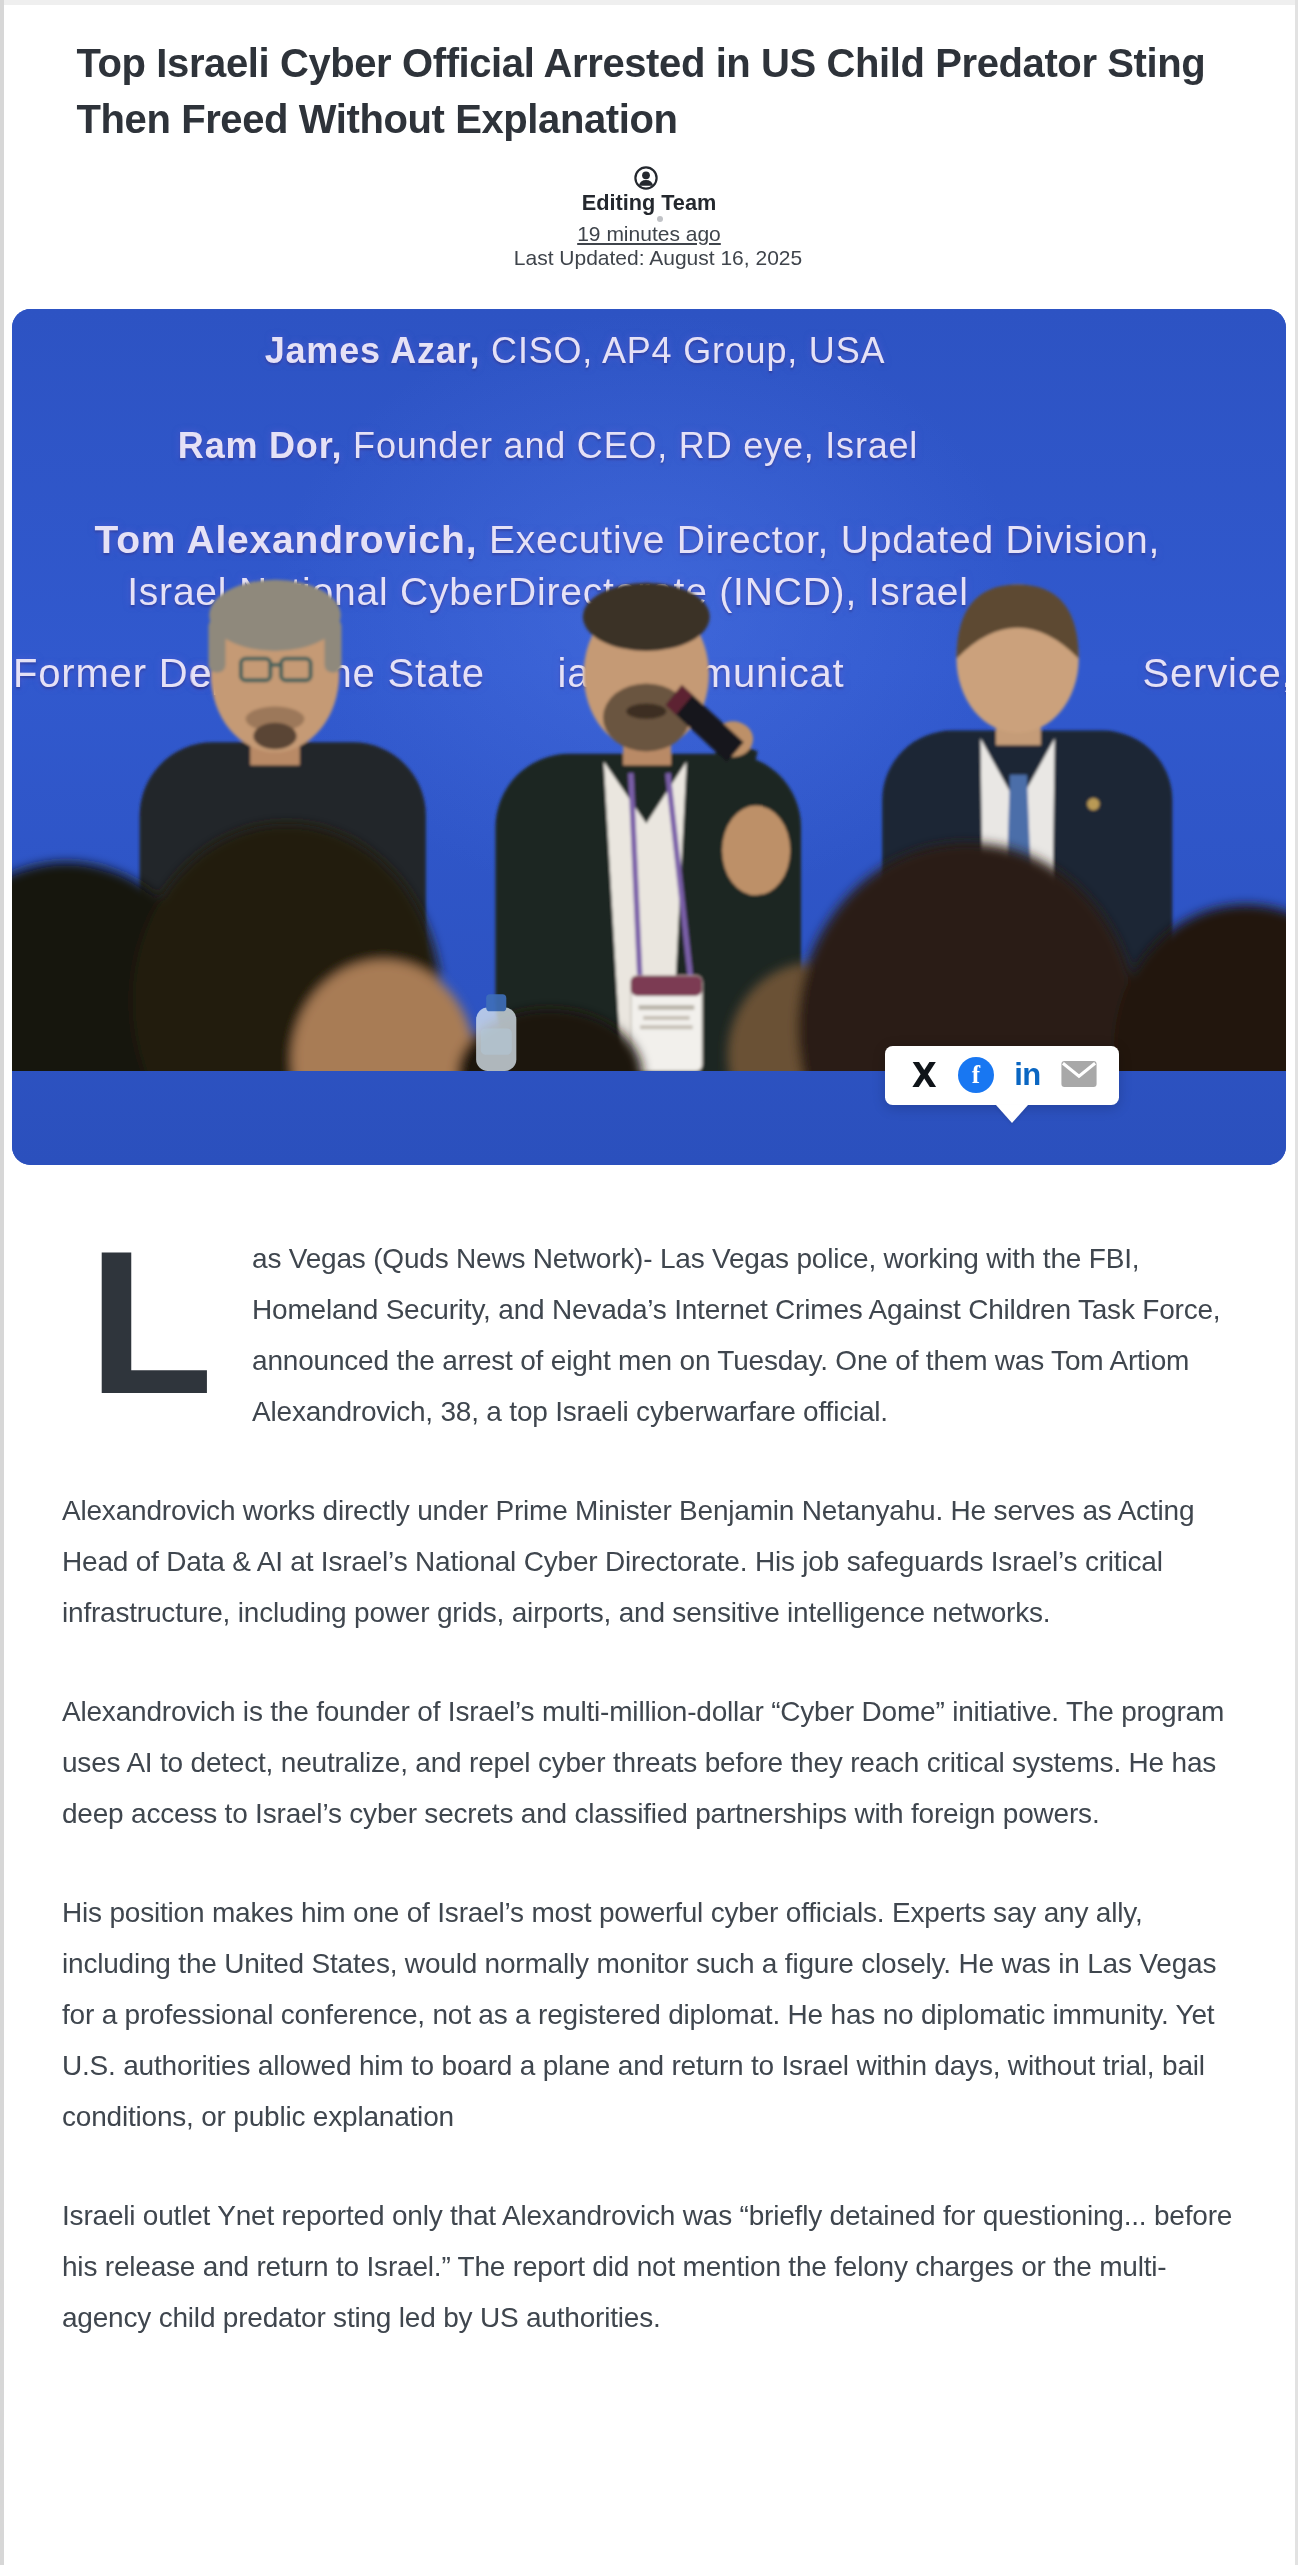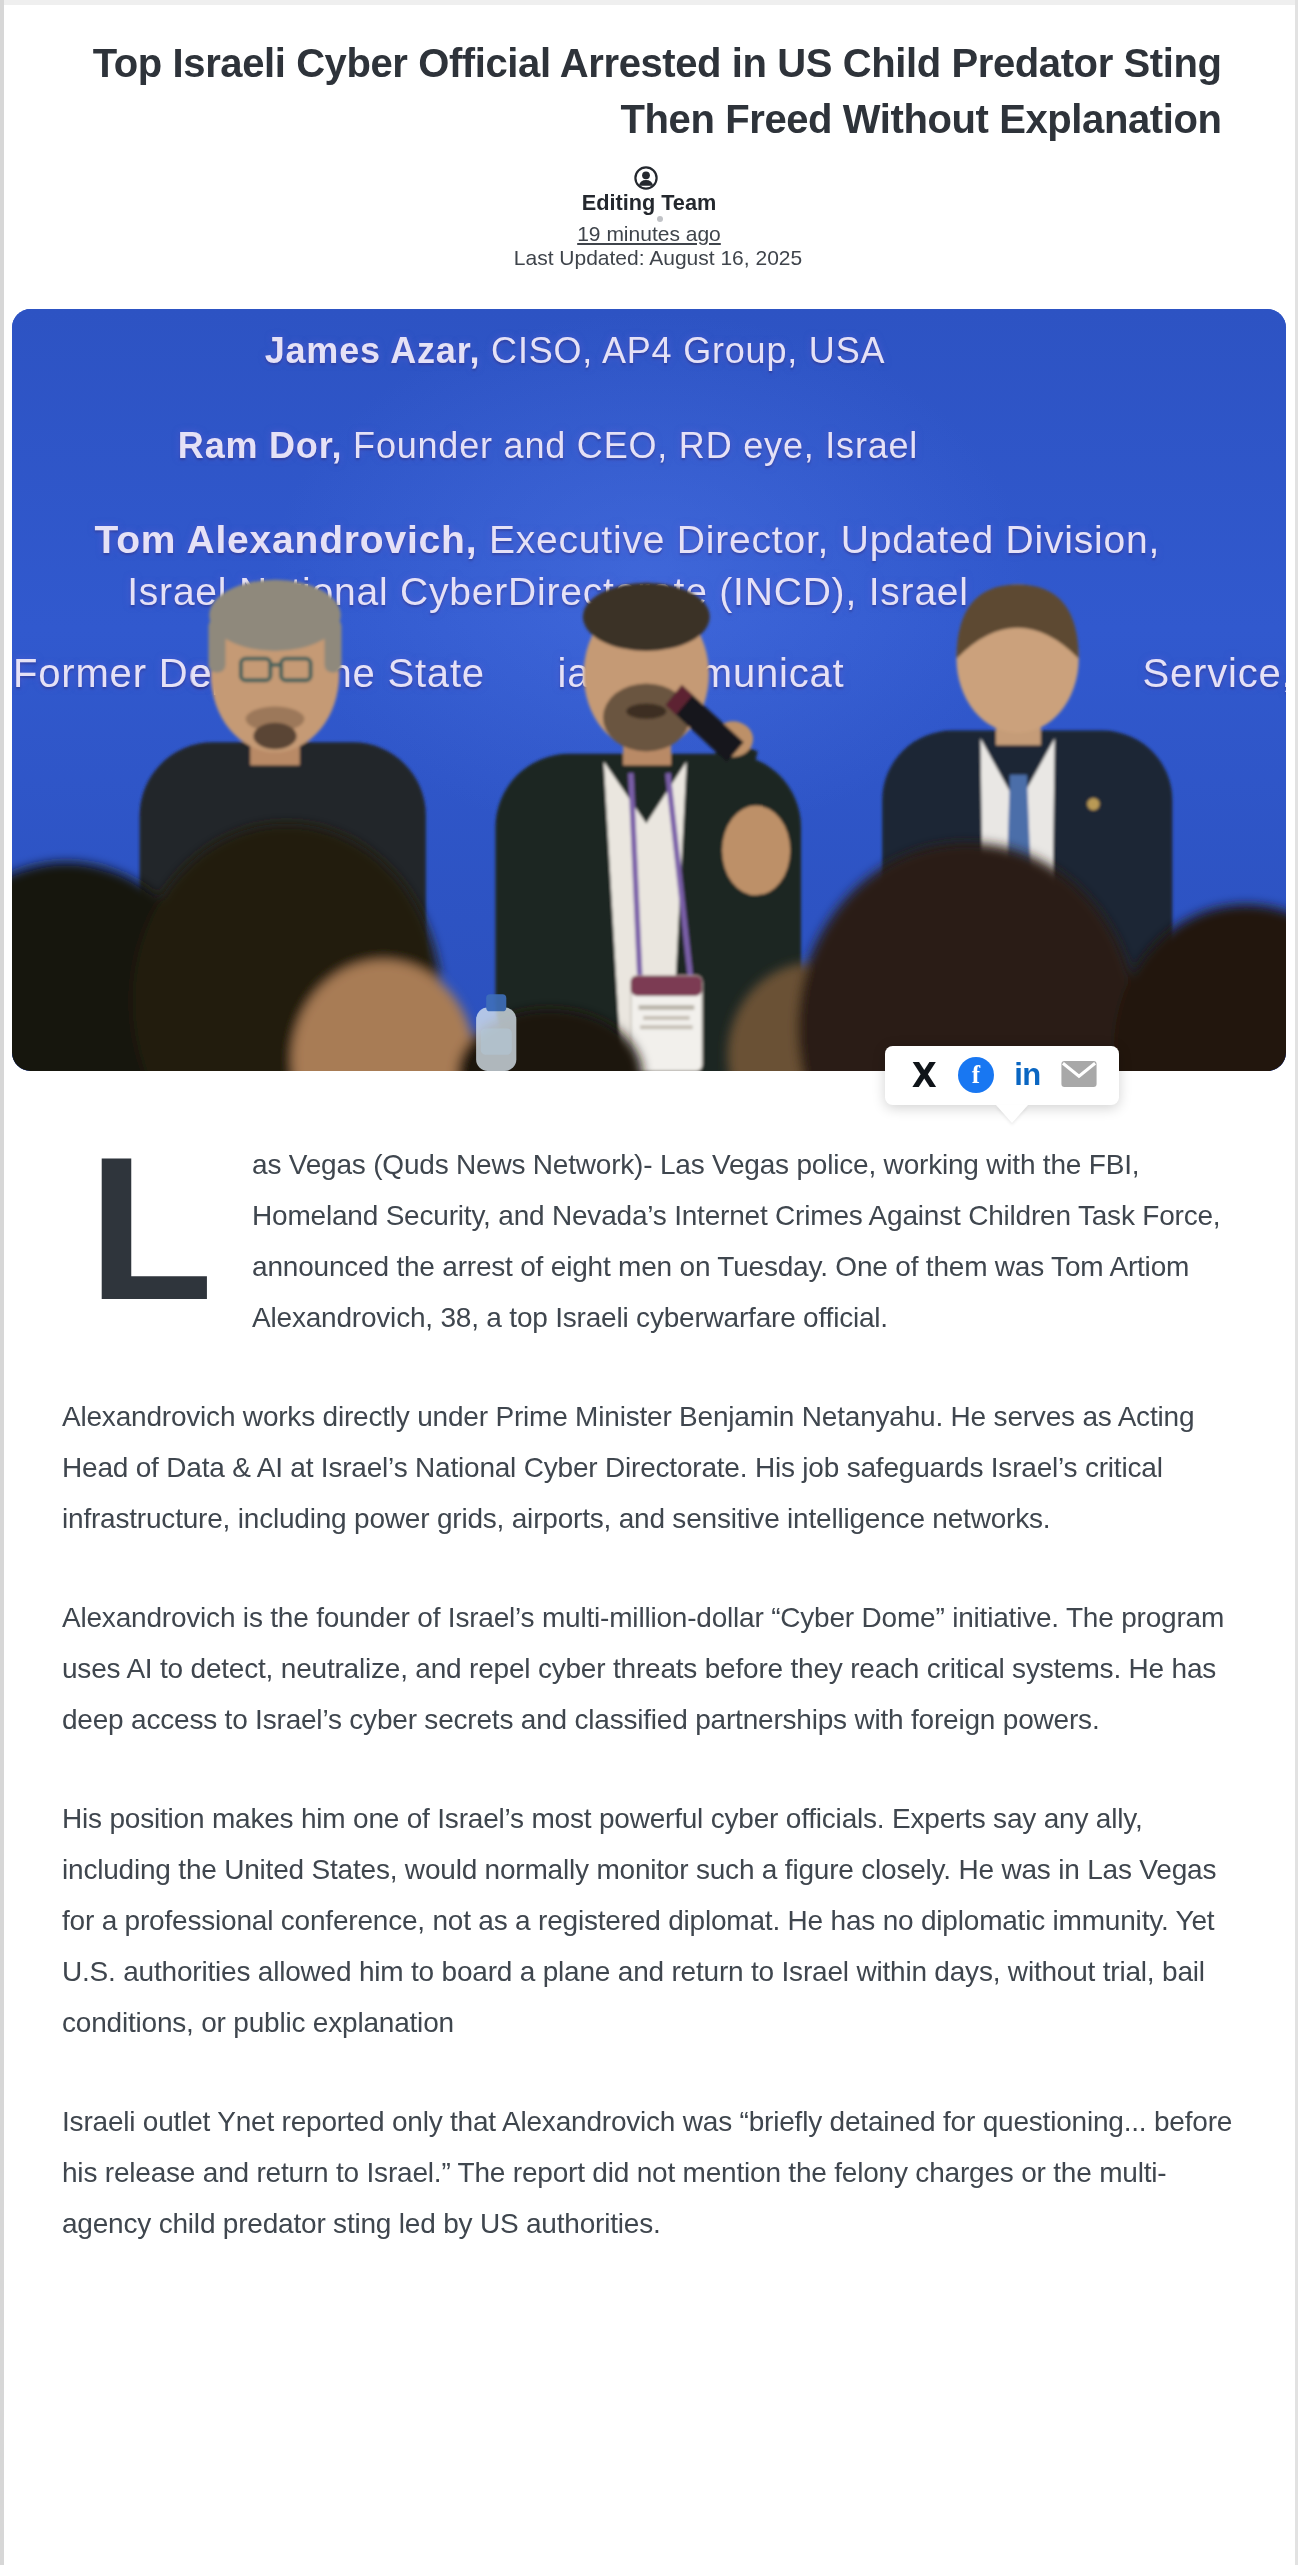--- a/index.html
+++ b/index.html
@@ -11,36 +11,36 @@
   }
   
   .edge-left{position:absolute;left:0;top:0;bottom:10.8px;width:3.9px;background:#d7d7d7;}
   .edge-right{position:absolute;right:0;top:0;bottom:10.8px;width:3.1px;background:#e2e2e2;}
   .edge-top{position:absolute;left:3.9px;right:3.1px;top:0;height:5.4px;background:#efefef;}
 
   
   .title{
     margin:0 auto;padding-top:35px;max-width:1145px;
     font-size:40px;line-height:56px;font-weight:700;color:#2e333a;
-    text-align:right;letter-spacing:-0.4px;
+    text-align:left;letter-spacing:-0.4px;
   }
 
   
   .byline{
     margin-top:18.6px;display:flex;align-items:center;justify-content:center;
     font-size:21px;color:#41464d;flex-direction:column;
   }
   .byline .avatar{width:24px;height:24px;margin-right:7px;flex:0 0 auto;}
   .byline .author{font-weight:700;color:#24282e;font-size:21.7px;}
   .byline .dot{width:6.2px;height:6.2px;border-radius:50%;background:#c0c2c6;margin:0 10.8px 0 32.5px;}
   .byline .ago{color:#3f444b;text-decoration:underline;}
   .byline .updated{color:#3f444b;margin-left:18px;}
 
   
-  .hero-wrap{position:relative;margin:39px 11.6px 0 11.6px;height:762px;}
+  .hero-wrap{position:relative;margin:39px 11.6px 0 11.6px;height:856px;}
   .hero{
     position:absolute;inset:0;border-radius:18.6px;overflow:hidden;background:#2e55c5;
   }
   .hero-bg{position:absolute;inset:0;
     background:linear-gradient(180deg,#2d53c3 0%,#3159ce 42%,#2b50bd 100%);}
   .hero-bg:after{content:"";position:absolute;left:20%;top:0;width:60%;height:70%;
     background:radial-gradient(ellipse at center,rgba(90,130,240,.35),rgba(90,130,240,0) 70%);}
   .cap{position:absolute;left:0;width:100%;text-align:center;color:#e5e1f6;
     letter-spacing:0.8px;white-space:nowrap;z-index:2;
     text-shadow:0 0 7.7px rgba(110,100,220,.5),0 1.5px 2.3px rgba(25,25,90,.4);}

